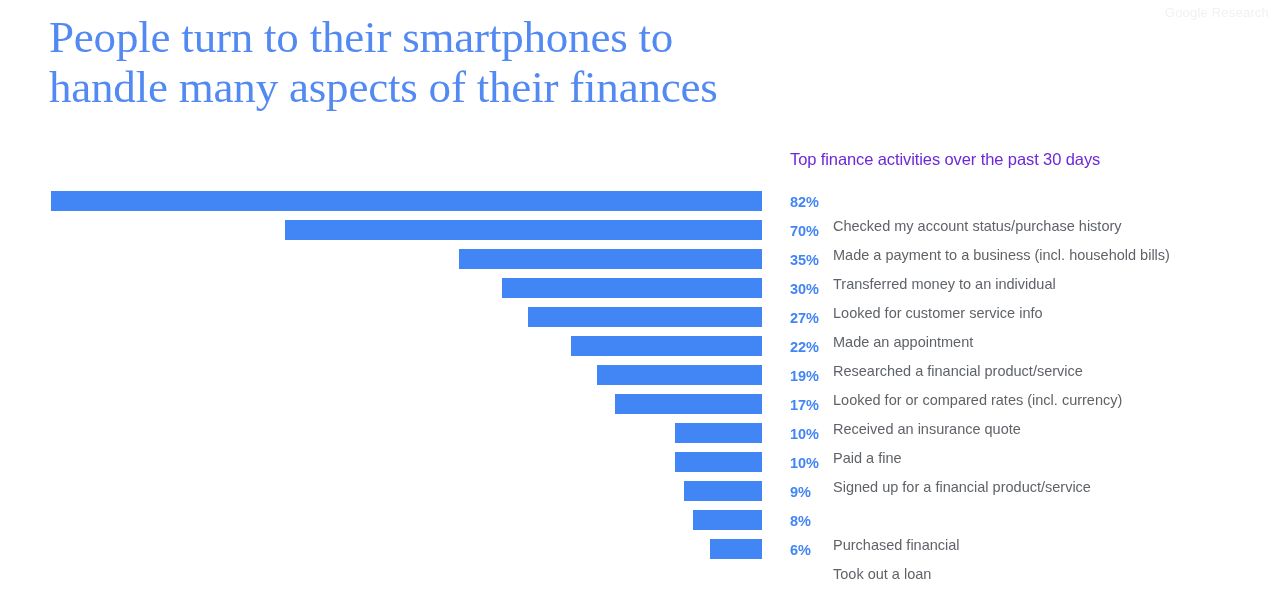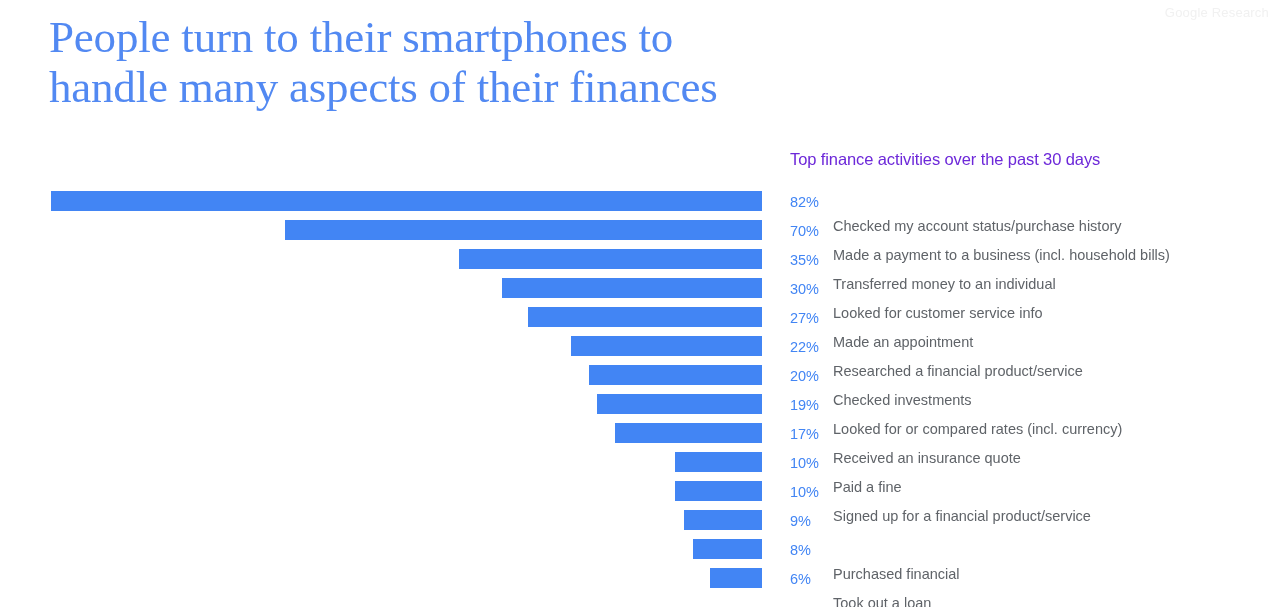--- a/index.html
+++ b/index.html
@@ -73,21 +73,21 @@
     background: #4285f4;
   }
 
   
   .pct {
     position: absolute;
     left: 790px;
     top: 1px;
     width: 38px;
     font-size: 14.5px;
-    font-weight: normal;
+    font-weight: bold;
     color: #4285f4;
     text-align: left;
     line-height: 20px;
     letter-spacing: -0.1px;
   }
   .lbl {
     position: absolute;
     left: 833px;
     top: 1px;
     width: 440px;
@@ -159,27 +159,20 @@
     </div>
     <div class="row">
       <div class="bar-track">
         <div class="bar" style="width: 190.8px; background: rgb(66, 133, 244);"></div>
       </div>
       <div class="pct">22%</div>
       <div class="lbl">Researched a financial product/service</div>
     </div>
     <div class="row">
       <div class="bar-track">
-        <div class="bar" style="width: 173.4px; background: rgb(66, 133, 244);"></div>
-      </div>
-      <div class="pct">20%</div>
-      <div class="lbl">Checked investments</div>
-    </div>
-    <div class="row">
-      <div class="bar-track">
         <div class="bar" style="width: 164.7px; background: rgb(66, 133, 244);"></div>
       </div>
       <div class="pct">19%</div>
       <div class="lbl">Looked for or compared rates (incl. currency)</div>
     </div>
     <div class="row">
       <div class="bar-track">
         <div class="bar" style="width: 147.4px; background: rgb(66, 133, 244);"></div>
       </div>
       <div class="pct">17%</div>

